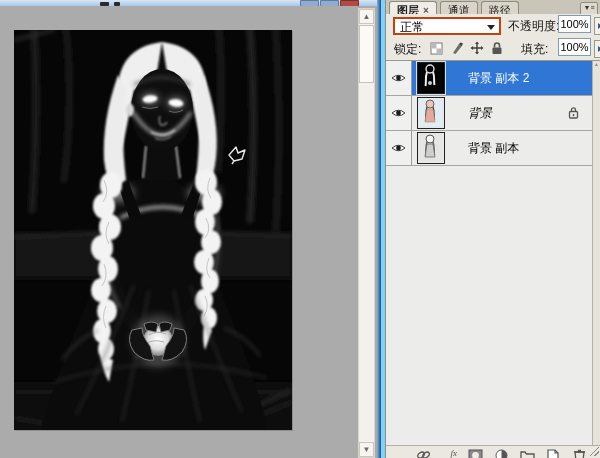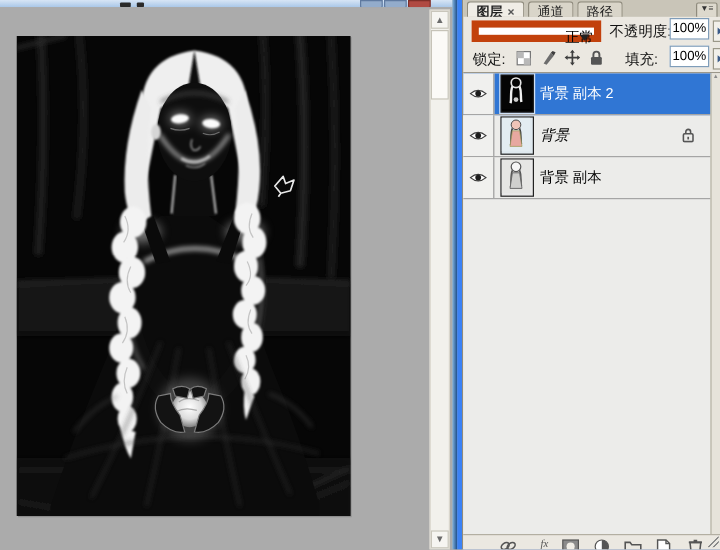--- a/index.html
+++ b/index.html
@@ -27,41 +27,41 @@
     border:1px solid #c9c6bb;box-sizing:border-box;text-align:center;line-height:13px;
     font-size:8px;color:#6b6b6b;}
   .vs-up{top:0;}
   .vs-down{bottom:0;}
   .vs-thumb{position:absolute;left:0;top:16px;width:15px;height:58px;background:#fbfaf7;
     border:1px solid #c6c3b8;box-sizing:border-box;}
   
   .dock-border{position:absolute;left:377px;top:0;width:4px;height:458px;
     background:linear-gradient(90deg,#7fb2de,#1d4c87);}
   
-  .panel{position:absolute;left:381px;top:0;width:219px;height:458px;background:#3b82f6;}
+  .panel{position:absolute;left:381px;top:0;width:219px;height:458px;background:#7dd3fc;}
   .panel-body{position:absolute;left:4px;top:0;right:0;bottom:0;background:#ebe8e1;
     border-left:1px solid #8f8b7d;box-sizing:border-box;}
   
   .tabbar{position:absolute;left:0;top:0;right:0;height:14px;overflow:hidden;
     background:#c9c5b8;}
   .tab{position:relative;float:left;margin-top:1px;height:20px;padding:2px 7px 0 7px;
     background:#d9d5c9;border:1px solid #8f8b7d;border-bottom:none;
     border-radius:3px 3px 0 0;margin-left:3px;font-size:11px;line-height:13px;color:#222;}
   .tab.active{background:#f0ede6;font-weight:bold;}
   .tab .close-x{margin-left:4px;color:#555;font-size:10px;}
   .flyout-btn{position:absolute;right:2px;top:2px;width:16px;height:12px;
     background:#ddd9cd;border:1px solid #8f8b7d;border-radius:2px 2px 0 0;
     text-align:center;line-height:10px;font-size:7px;color:#333;}
   
   .opt-row{position:absolute;left:2px;right:2px;height:22px;}
   .blend-row{top:15px;}
   .lock-row{top:38px;}
   .combobox{position:absolute;left:5px;top:2px;width:108px;height:18px;background:#fff;
-    border:6px solid #c2410c;box-sizing:border-box;font-size:12px;line-height:16px;
-    padding-left:5px;text-align:right;}
+    border:2px solid #c2410c;box-sizing:border-box;font-size:12px;line-height:16px;
+    padding-left:5px;}
   .combo-arrow{position:absolute;right:4px;top:6px;width:0;height:0;
     border-left:4px solid transparent;border-right:4px solid transparent;
     border-top:5px solid #222;}
   .opt-label{position:absolute;top:3px;font-size:12px;color:#111;}
   .opacity-label{left:120px;}
   .fill-label{left:133px;}
   .lock-label{left:6px;}
   .num-field{position:absolute;top:0;width:33px;height:18px;background:#fff;
     border:1px solid #7f9db9;box-sizing:border-box;font-size:11px;line-height:16px;
     text-align:center;}
@@ -79,21 +79,21 @@
   .list-scroll{position:absolute;right:0;top:0;bottom:0;width:7px;background:#e6e3da;
     border-left:1px solid #b5b1a5;font-size:5px;color:#8a8a8a;text-align:center;}
   .layer-row{position:relative;height:34px;border-bottom:1px solid #a5a5a5;
     display:flex;align-items:center;margin-right:7px;}
   .layer-row.selected{background:#3076d4;color:#fff;}
   .eye-cell{width:26px;height:34px;border-right:1px solid #9b9b9b;background:#f0f0ee;
     display:flex;align-items:center;justify-content:center;box-sizing:border-box;}
   .thumb-wrap{width:26px;height:30px;margin-left:5px;border:1px solid #222;
     background:#000;flex:0 0 auto;}
   .layer-row.selected .thumb-wrap{outline:1px solid #cfe0f4;}
-  .layer-name{margin-left:5px;font-size:12px;white-space:nowrap;}
+  .layer-name{margin-left:23px;font-size:12px;white-space:nowrap;}
   .layer-name.italic{font-style:italic;}
   .row-lock{position:absolute;right:14px;top:10px;width:11px;height:13px;}
   
   .panel-footer{position:absolute;left:0;right:0;bottom:0;height:12px;overflow:hidden;
     background:#ebe8e1;border-top:1px solid #b3afa2;text-align:right;}
   .footer-icons{position:absolute;left:30px;top:2px;display:flex;gap:11px;}
   .ficon{width:15px;height:14px;display:inline-block;color:#555;
     font-size:9px;font-style:italic;font-family:"Liberation Serif",serif;}
   .grip{position:absolute;right:1px;top:1px;width:9px;height:9px;
     background:linear-gradient(135deg,transparent 45%,#8a8a8a 45%,#8a8a8a 55%,transparent 55%,transparent 70%,#8a8a8a 70%,#8a8a8a 80%,transparent 80%);}

